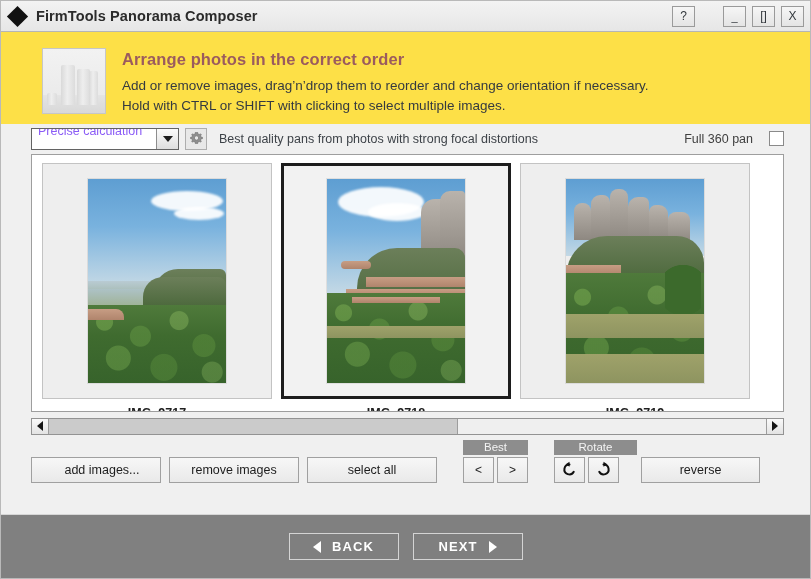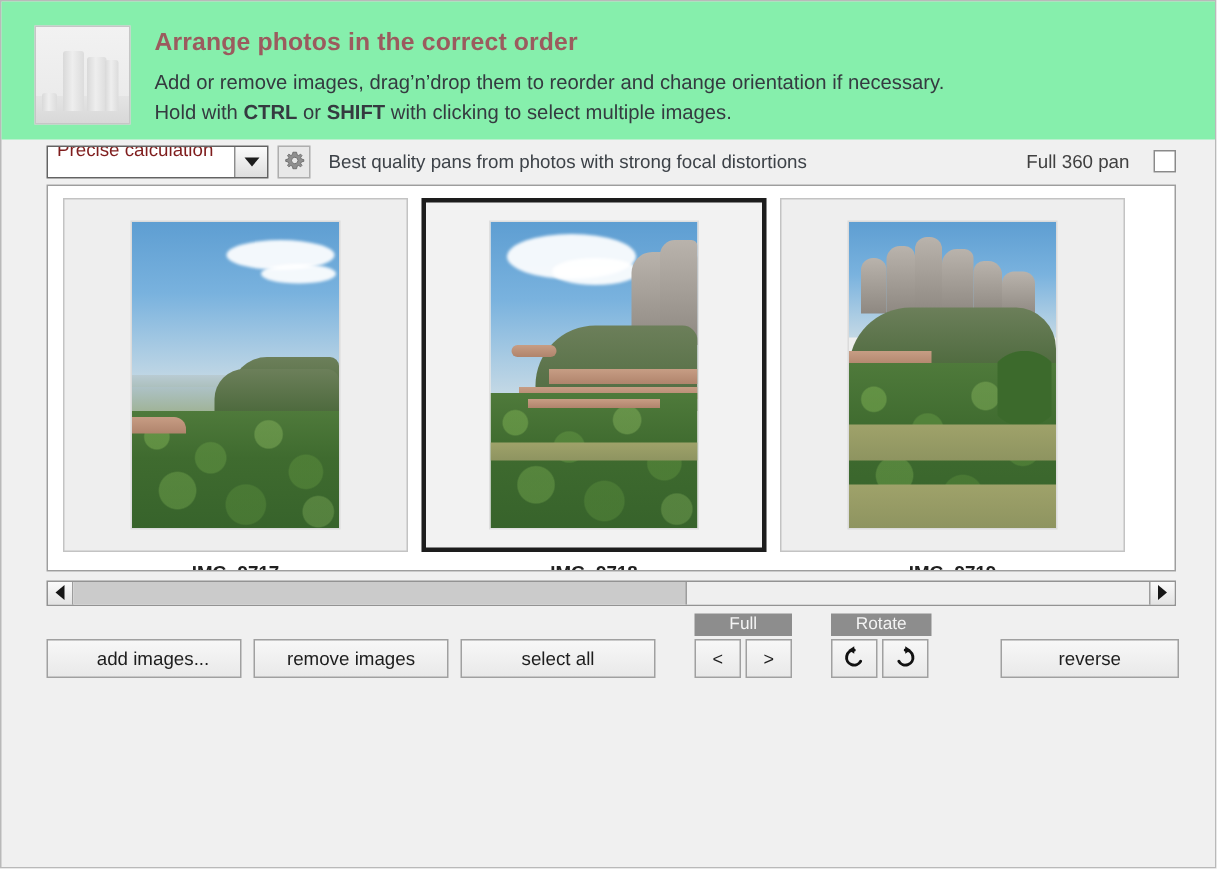--- a/index.html
+++ b/index.html
@@ -55,22 +55,22 @@
     cursor: default;
     margin-left: 6px;
   }
   .tb-btn.help { margin-right: 22px; }
   .tb-btn.mini { align-items: flex-end; padding-bottom: 3px; font-size: 11px; }
 
   
   .header {
     flex: 0 0 auto;
     display: flex;
-    padding: 16px 18px 8px 22px;
-    background: #86efac;
+    padding: 16px 18px 8px 41px;
+    background: #fde047;
   }
   .header-thumb {
     width: 64px; height: 66px;
     flex: 0 0 64px;
     border: 1px solid #c6c6c6;
     background: #efefef;
     margin-right: 16px;
     position: relative;
     overflow: hidden;
   }
@@ -99,41 +99,41 @@
     color: #9b5b5e;
     margin: 0 0 7px 0;
     letter-spacing: 0.1px;
   }
   .header-line {
     font-size: 13.5px;
     color: #353a40;
     line-height: 1.48;
     white-space: nowrap;
   }
-  .header-line b { font-weight: bold; }
+  .header-line b { font-weight: normal; }
 
   
   .optionsbar {
     flex: 0 0 auto;
     display: flex;
     align-items: center;
     padding: 4px 26px 4px 30px;
     height: 30px;
   }
   .select-wrap {
     display: flex;
     align-items: stretch;
     width: 148px; height: 22px;
     border: 1px solid #636363;
     background: #ffffff;
   }
   .select-label {
     flex: 1 1 auto;
     font-size: 12.5px;
-    color: #7f1d1d;
+    color: #8b5cf6;
     padding: 0 0 16px 6px;
     display: flex; align-items: center;
     white-space: nowrap;
     overflow: hidden;
   }
   .select-arrowbox {
     flex: 0 0 22px;
     border-left: 1px solid #8d8d8d;
     background: linear-gradient(to bottom, #fbfbfb, #dedede);
     display: flex; align-items: center; justify-content: center;
@@ -318,34 +318,34 @@
     border: 1px solid #a0a0a0;
     font-size: 12.5px;
     color: #1d1d1d;
     display: flex; align-items: center; justify-content: center;
     font-family: "Liberation Sans", sans-serif;
     cursor: default;
   }
   .btn-add     { position: absolute; left: 30px;  top: 22px; width: 130px; height: 26px; padding-left: 12px; }
   .btn-remove  { position: absolute; left: 168px; top: 22px; width: 130px; height: 26px; }
   .btn-select  { position: absolute; left: 306px; top: 22px; width: 130px; height: 26px; }
-  .btn-reverse { position: absolute; left: 666px; top: 22px; width: 119px; height: 26px; }
+  .btn-reverse { position: absolute; left: 640px; top: 22px; width: 119px; height: 26px; }
 
   .grp { position: absolute; top: 5px; }
   .grp-move   { left: 462px; }
   .grp-rotate { left: 553px; }
   .grp-head {
     width: 65px; height: 15px;
     background: #8d8d8d;
     color: #f4f4f4;
     font-size: 11.5px;
     display: flex; align-items: center; justify-content: center;
     margin: 0 auto;
   }
-  .grp-rotate .grp-head { width: 67px; }
+  .grp-rotate .grp-head { width: 83px; }
   .grp-btns { display: flex; margin-top: 2px; }
   .sq-btn {
     width: 31px; height: 26px;
     background: linear-gradient(to bottom, #f7f7f7, #e9e9e9);
     border: 1px solid #a0a0a0;
     display: flex; align-items: center; justify-content: center;
     font-size: 12px;
     color: #1d1d1d;
     margin-right: 3px;
   }
@@ -385,20 +385,29 @@
     border-top: 6px solid transparent;
     border-bottom: 6px solid transparent;
     border-left: 8px solid #ffffff;
   }
 </style>
 </head>
 <body>
 
 <div id="app">
 
+  <div class="titlebar">
+    <div class="app-logo"></div>
+    <div class="app-title">FirmTools Panorama Composer</div>
+    <div class="tb-spacer"></div>
+    <div class="tb-btn help">?</div>
+    <div class="tb-btn mini">_</div>
+    <div class="tb-btn">[]</div>
+    <div class="tb-btn">X</div>
+  </div>
 
   <div class="header">
     <div class="header-thumb">
       <div class="sky"></div>
       <div class="ground"></div>
       <div class="rock r1"></div>
       <div class="rock r2"></div>
       <div class="rock r3"></div>
       <div class="rock r4"></div>
     </div>
@@ -506,21 +515,21 @@
       <div class="tri-right"></div>
     </div>
   </div>
 
   <div class="actionbar">
     <div class="btn btn-add">add images...</div>
     <div class="btn btn-remove">remove images</div>
     <div class="btn btn-select">select all</div>
 
     <div class="grp grp-move">
-      <div class="grp-head">Full</div>
+      <div class="grp-head">Best</div>
       <div class="grp-btns">
         <div class="sq-btn">&lt;</div>
         <div class="sq-btn">&gt;</div>
       </div>
     </div>
 
     <div class="grp grp-rotate">
       <div class="grp-head">Rotate</div>
       <div class="grp-btns">
         <div class="sq-btn">
@@ -534,14 +543,24 @@
             <path d="M4.5 11.5 A5.3 5.3 0 1 0 9 3.6" fill="none" stroke="#111" stroke-width="2.1" stroke-linecap="round"></path>
             <path d="M9 0.8 L9 6.2 L13.0 3.5 Z" fill="#111"></path>
           </svg>
         </div>
       </div>
     </div>
 
     <div class="btn btn-reverse">reverse</div>
   </div>
 
+  <div class="footer">
+    <div class="navbtn">
+      <span class="nav-tri-left"></span>
+      <span>BACK</span>
+    </div>
+    <div class="navbtn">
+      <span>NEXT</span>
+      <span class="nav-tri-right"></span>
+    </div>
+  </div>
 
 </div>
 
 </body></html>

